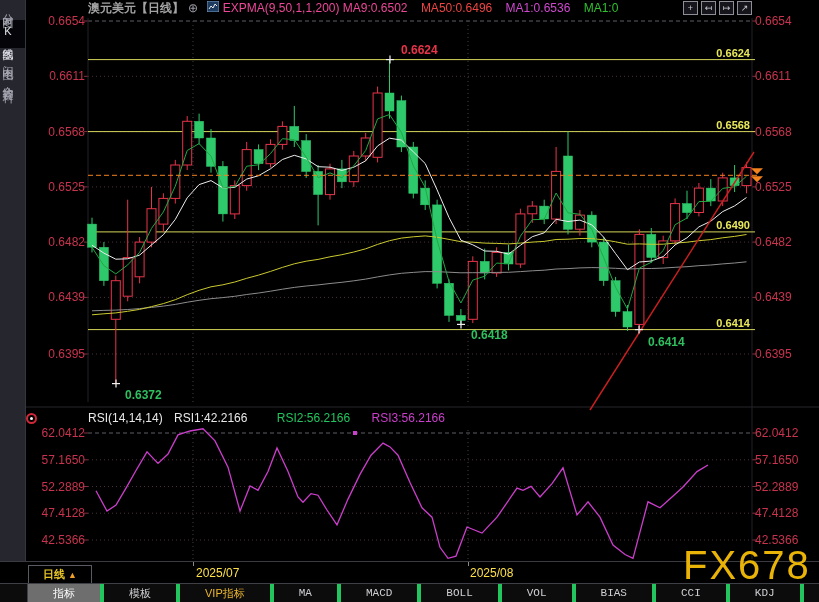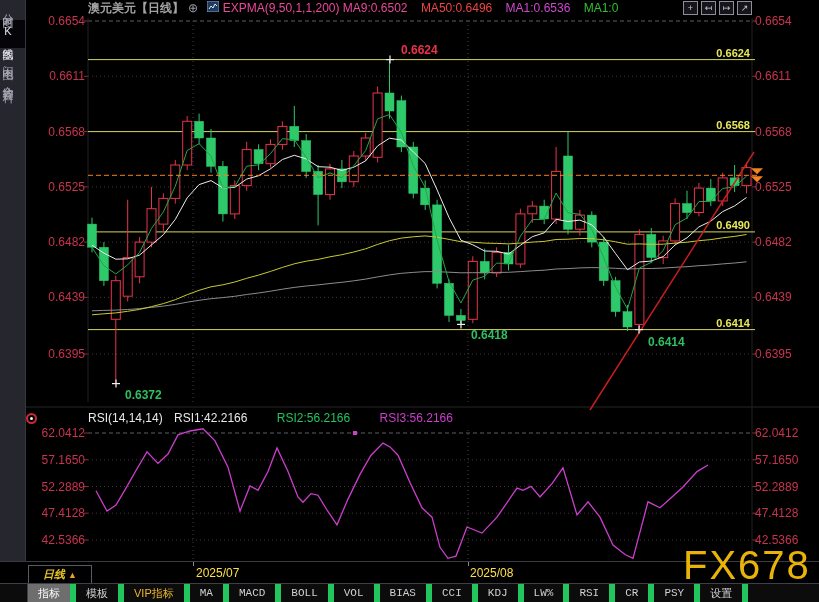--- a/index.html
+++ b/index.html
@@ -21,33 +21,33 @@
   .t-ma1{color:#d048d0;margin-left:10px;}
   .t-ma1b{color:#30c030;margin-left:10px;}
   #hdr-icons{position:absolute;left:683px;top:1px;z-index:5;display:flex;gap:3px;}
   .hicon{width:13px;height:12px;border:1px solid #8e8e98;color:#c8c8d2;font-size:9px;line-height:12px;text-align:center;cursor:pointer;background:#15151b;}
   
   .axis-label{position:absolute;font-size:12px;color:#c8334e;width:100%;}
   #left-axis{position:absolute;left:30px;top:0;width:55px;height:561px;z-index:2;text-align:right;}
   #right-axis{position:absolute;left:755px;top:0;width:60px;height:561px;z-index:2;text-align:left;}
   
   #rsi-header{position:absolute;left:88px;top:411px;z-index:4;font-size:12px;white-space:nowrap;}
-  .r1{color:#e8e8e8;} .r2{color:#22c55e;margin-left:26px;} .r3{color:#cc3ecc;margin-left:26px;}
+  .r1{color:#e8e8e8;} .r2{color:#22c55e;margin-left:26px;} .r3{color:#cc3ecc;margin-left:18px;}
   #alert-dot{position:absolute;left:26px;top:413px;width:7px;height:7px;border:2px solid #d02838;border-radius:50%;z-index:4;}
   #alert-dot::after{content:"";position:absolute;left:2px;top:2px;width:3px;height:3px;background:#f5f5f5;border-radius:50%;}
   
   #date-row{position:absolute;left:0;top:561px;width:819px;height:22px;border-top:1px solid #3a3a40;box-sizing:border-box;z-index:4;background:#000;}
   #period-box{position:absolute;left:28px;top:3px;width:62px;height:17px;border:1px solid #5a5a62;text-align:center;line-height:16px;font-size:11px;cursor:pointer;}
-  #period-box .p1{color:#e6c428;font-weight:bold;font-style:italic;}
+  #period-box .p1{color:#e6c428;font-weight:bold;}
   #period-box .p2{color:#f0a028;font-size:9px;margin-left:3px;}
   .month-label{position:absolute;top:4px;font-size:12px;color:#fde047;}
   .month-tick{position:absolute;top:0;width:1px;height:4px;background:#888;}
   
   #tab-row{position:absolute;left:0;top:583px;width:819px;height:19px;background:#0c0c0c;border-top:1px solid #3f3f47;box-sizing:border-box;display:flex;z-index:6;}
-  .tab{padding:0 10px;font-size:11px;line-height:18px;color:#cfcfd4;border-right:6px solid #22c55e;cursor:pointer;white-space:nowrap;}
+  .tab{padding:0 25px;font-size:11px;line-height:18px;color:#cfcfd4;border-right:4px solid #22c55e;cursor:pointer;white-space:nowrap;}
   .tab:first-child{border-left:1px solid #3f3f47;margin-left:27px;}
   .tab.sel{background:#6e6e6e;color:#ffffff;}
   .tab.vip{color:#eeb830;}
   .tab.latin{font-family:"Liberation Mono",monospace;font-size:11px;}
   
   #watermark{position:absolute;left:683px;top:543px;font-size:40px;color:#eab308;z-index:5;letter-spacing:2px;}
 </style>
 </head>
 <body>
 

